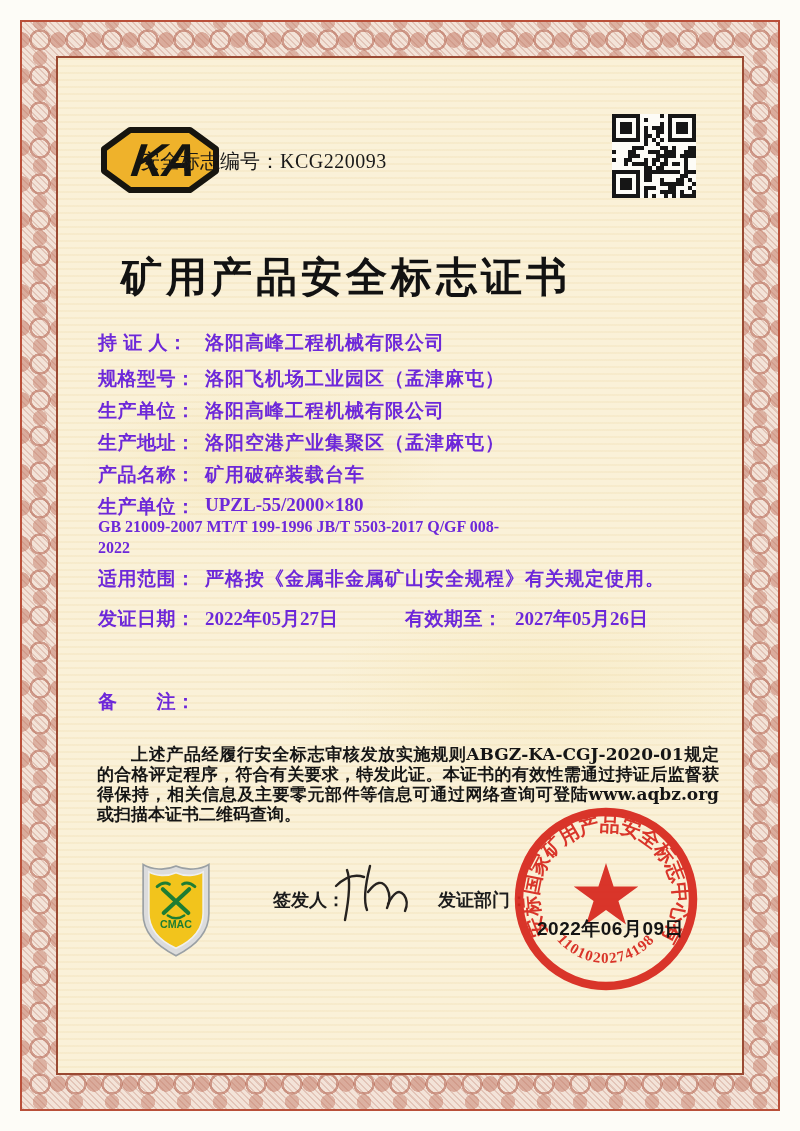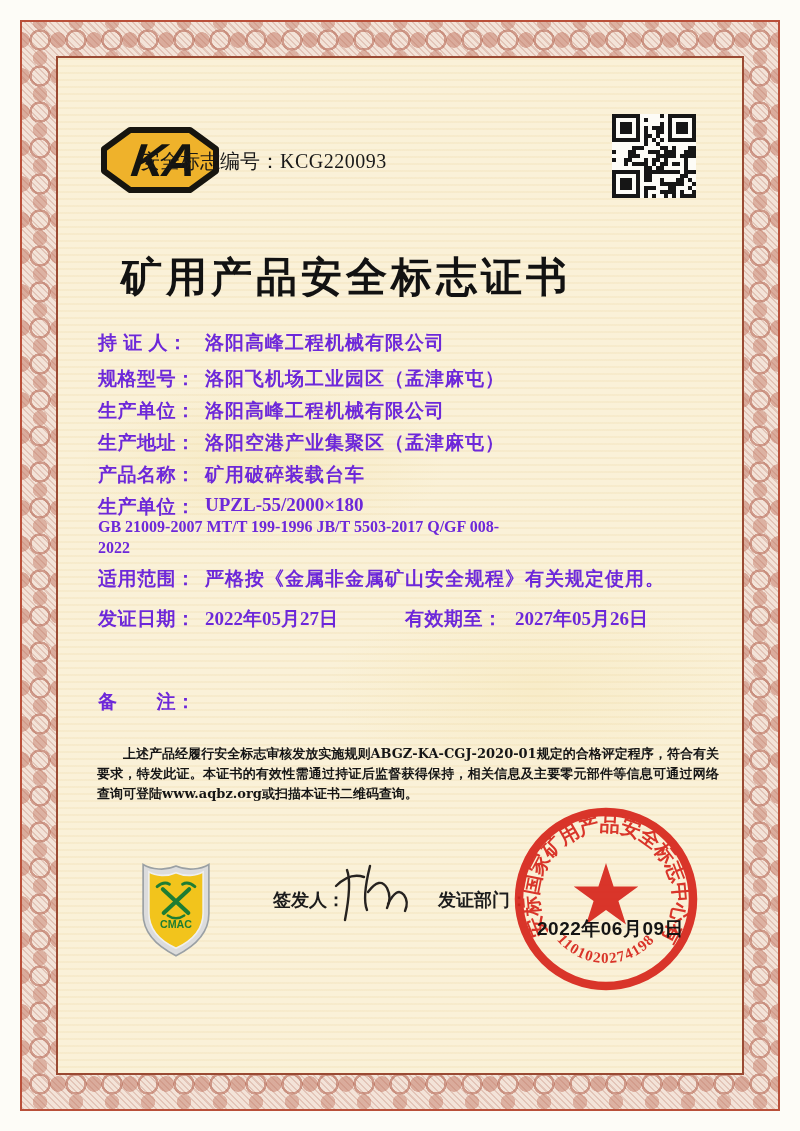--- a/index.html
+++ b/index.html
@@ -47,21 +47,21 @@
   .sans{font-family:Liberation Serif, serif;letter-spacing:0;}
   .std-row{align-items:center;}
   .std-row .flabel{width:212px;}
   .std-row .fval{white-space:normal;width:428px;font-size:16px;line-height:21px;}
   .dval{display:inline-block;width:200px;}
   .vlabel{width:110px;}
   .wide-label{width:auto;margin-top:44px;}
   
   .statement{position:absolute;left:97px;top:744px;width:622px;margin:0;text-indent:2em;
              font-family:"DejaVu Serif","Liberation Serif",serif;font-weight:bold;
-             font-size:13px;line-height:20px;color:#151515;text-align:justify;}
+             font-size:17px;line-height:20px;color:#151515;text-align:justify;}
   
   .cmac{position:absolute;left:139px;top:862px;width:74px;height:97px;}
   .cmac-outer{fill:#dcdcdc;stroke:#9aa0a4;stroke-width:2;}
   .cmac-inner{fill:#f2c41c;stroke:#efefef;stroke-width:2;}
   .cmac-tool{stroke:#1e7d33;fill:none;stroke-linecap:round;}
   .cmac-text{font-family:"Liberation Sans",sans-serif;font-weight:bold;font-size:13px;fill:#1e7d33;}
   .signer-label,.issuer-label{position:absolute;top:888px;font-size:18px;font-weight:bold;
         font-family:"Liberation Sans",sans-serif;color:#1c1c1c;}
   .signer-label{left:273px;}
   .issuer-label{left:438px;}

